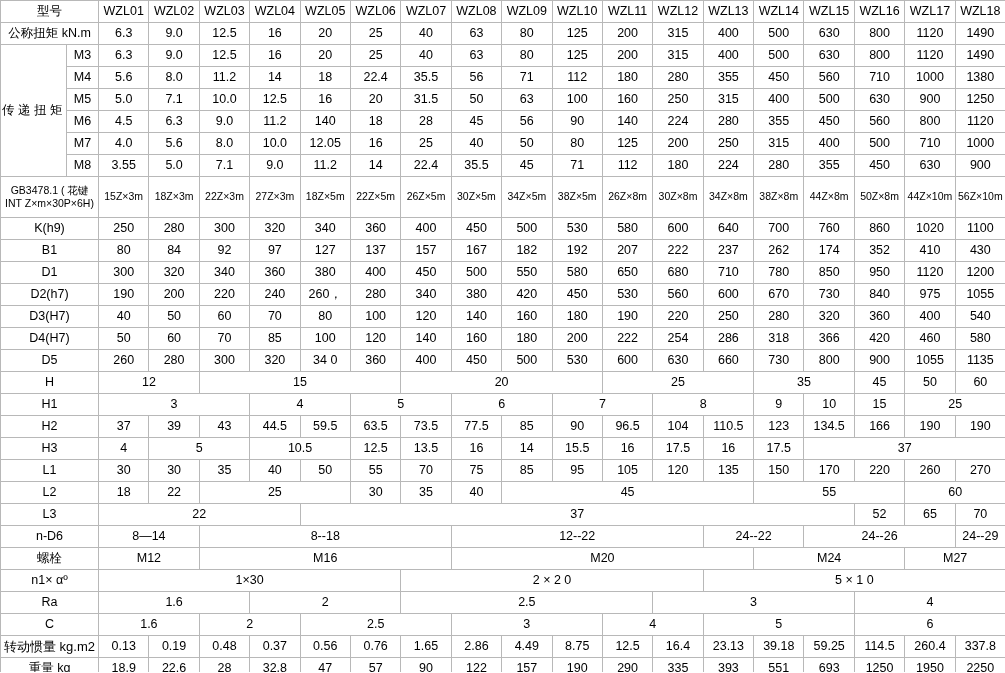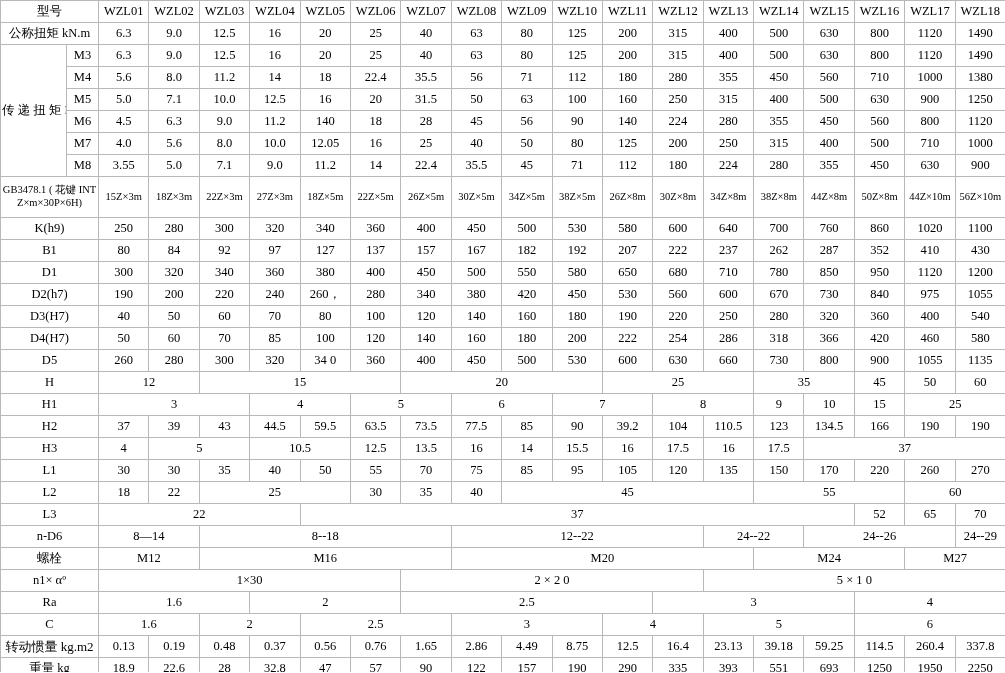--- a/index.html
+++ b/index.html
@@ -10,21 +10,20 @@
   body {
     font-family: "Liberation Sans", sans-serif;
     color: #000000;
   }
   #sheet {
     width: 1005px;
     height: 672px;
     position: relative;
     overflow: hidden;
     background: #fff;
-    font-family: Liberation Serif, serif;
   }
   table.spec {
     border-collapse: collapse;
     table-layout: fixed;
     width: 1005px;
     font-size: 12.5px;
   }
   table.spec td {
     border: 1px solid #b8b8b8;
     text-align: center;
@@ -301,21 +300,21 @@
           <td>127</td>
           <td>137</td>
           <td>157</td>
           <td>167</td>
           <td>182</td>
           <td>192</td>
           <td>207</td>
           <td>222</td>
           <td>237</td>
           <td>262</td>
-          <td>287</td>
+          <td>174</td>
           <td>352</td>
           <td>410</td>
           <td>430</td>
         </tr>
         <tr>
           <td colspan="2" class="lbl">D1</td>
           <td>300</td>
           <td>320</td>
           <td>340</td>
           <td>360</td>
@@ -447,21 +446,21 @@
           <td>37</td>
           <td>39</td>
           <td>43</td>
           <td>44.5</td>
           <td>59.5</td>
           <td>63.5</td>
           <td>73.5</td>
           <td>77.5</td>
           <td>85</td>
           <td>90</td>
-          <td>39.2</td>
+          <td>96.5</td>
           <td>104</td>
           <td>110.5</td>
           <td>123</td>
           <td>134.5</td>
           <td>166</td>
           <td>190</td>
           <td>190</td>
         </tr>
         <tr>
           <td colspan="2" class="lbl">H3</td>

